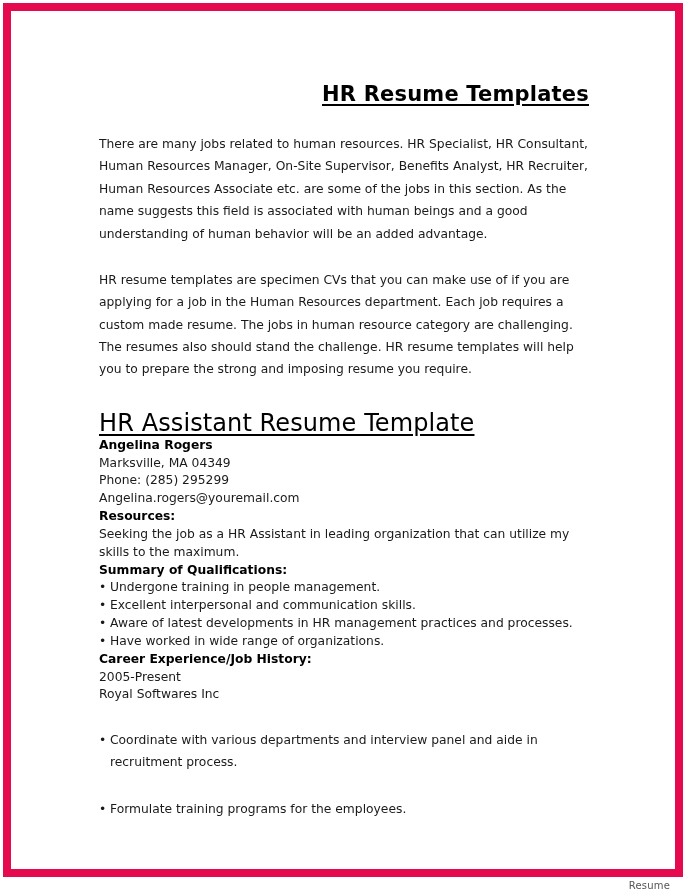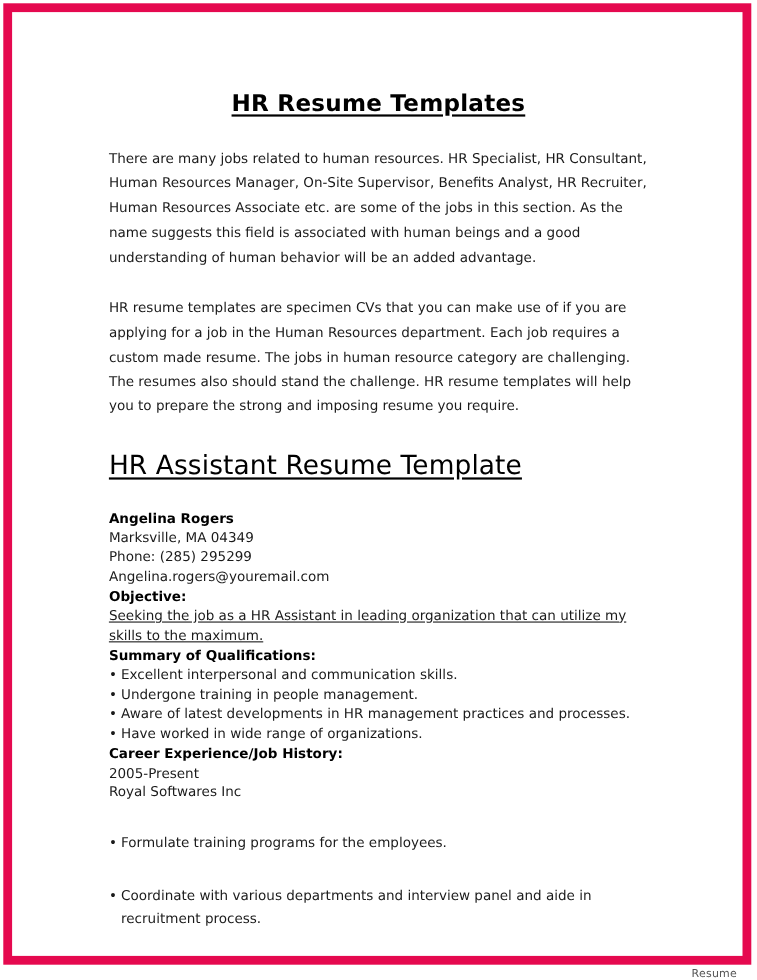--- a/index.html
+++ b/index.html
@@ -27,21 +27,21 @@
     box-sizing: border-box;
     pointer-events: none;
   }
   #content {
     position: absolute;
     left: 99px;
     top: 0;
     width: 490px;
   }
   .doc-title {
-    text-align: center;
+    text-align: right;
     font-size: 21px;
     font-weight: bold;
     text-decoration: underline;
     text-underline-offset: 3px;
     margin: 0;
     padding-top: 82px;
     letter-spacing: 0.2px;
     color: #000;
   }
   .para {
@@ -67,36 +67,34 @@
     font-size: 12.3px;
     line-height: 1.45;
     margin: 0;
     color: #1a1a1a;
   }
   .person-name {
     font-weight: bold;
     font-size: 12.3px;
     line-height: 1.45;
     margin: 0;
-    padding-top: 26px;
     color: #000;
   }
   .lbl {
     font-weight: bold;
     font-size: 12.3px;
     line-height: 1.45;
     margin: 0;
     color: #000;
   }
   .objective-text {
     font-size: 12.3px;
     line-height: 1.45;
     margin: 0;
     color: #1a1a1a;
-    text-decoration: underline;
   }
   ul.bullets {
     list-style: none;
     margin: 0;
     padding: 0;
   }
   ul.bullets li {
     font-size: 12.3px;
     line-height: 1.45;
     color: #1a1a1a;
@@ -162,37 +160,37 @@
 
     <p class="para para-1">HR resume templates are specimen CVs that you can make use of if you are applying for a job in the Human Resources department.  Each job requires a custom made resume.  The jobs in human resource category are challenging.  The resumes also should stand the challenge.   HR resume templates will help you to prepare the strong and imposing resume you require.</p>
 
     <h2 class="section-title">HR Assistant Resume Template</h2>
 
     <p class="person-name">Angelina Rogers</p>
     <p class="block">Marksville, MA 04349</p>
     <p class="block">Phone: (285) 295299</p>
     <p class="block">Angelina.rogers@youremail.com</p>
 
-    <p class="lbl">Objective:</p>
+    <p class="lbl">Resources:</p>
     <p class="objective-text">Seeking the job as a HR Assistant in leading organization that can utilize my skills to the maximum.</p>
 
     <p class="lbl">Summary of Qualifications:</p>
     <ul class="bullets">
+      <li>Undergone training in people management.</li>
       <li>Excellent interpersonal and communication skills.</li>
-      <li>Undergone training in people management.</li>
       <li>Aware of latest developments in HR management practices and processes.</li>
       <li>Have worked in wide range of organizations.</li>
     </ul>
 
     <p class="lbl">Career Experience/Job History:</p>
     <p class="block">2005-Present</p>
     <p class="block">Royal Softwares Inc</p>
 
+    <p class="duty duty-1">Coordinate with various departments and interview panel and aide in recruitment process.</p>
     <p class="duty duty-2">Formulate training programs for the employees.</p>
-    <p class="duty duty-1">Coordinate with various departments and interview panel and aide in recruitment process.</p>
 
   </div>
 
   <div id="watermark">Cambioong.com</div>
 
   <div id="footer-label">Resume</div>
 
 </div>
 
 </body></html>

